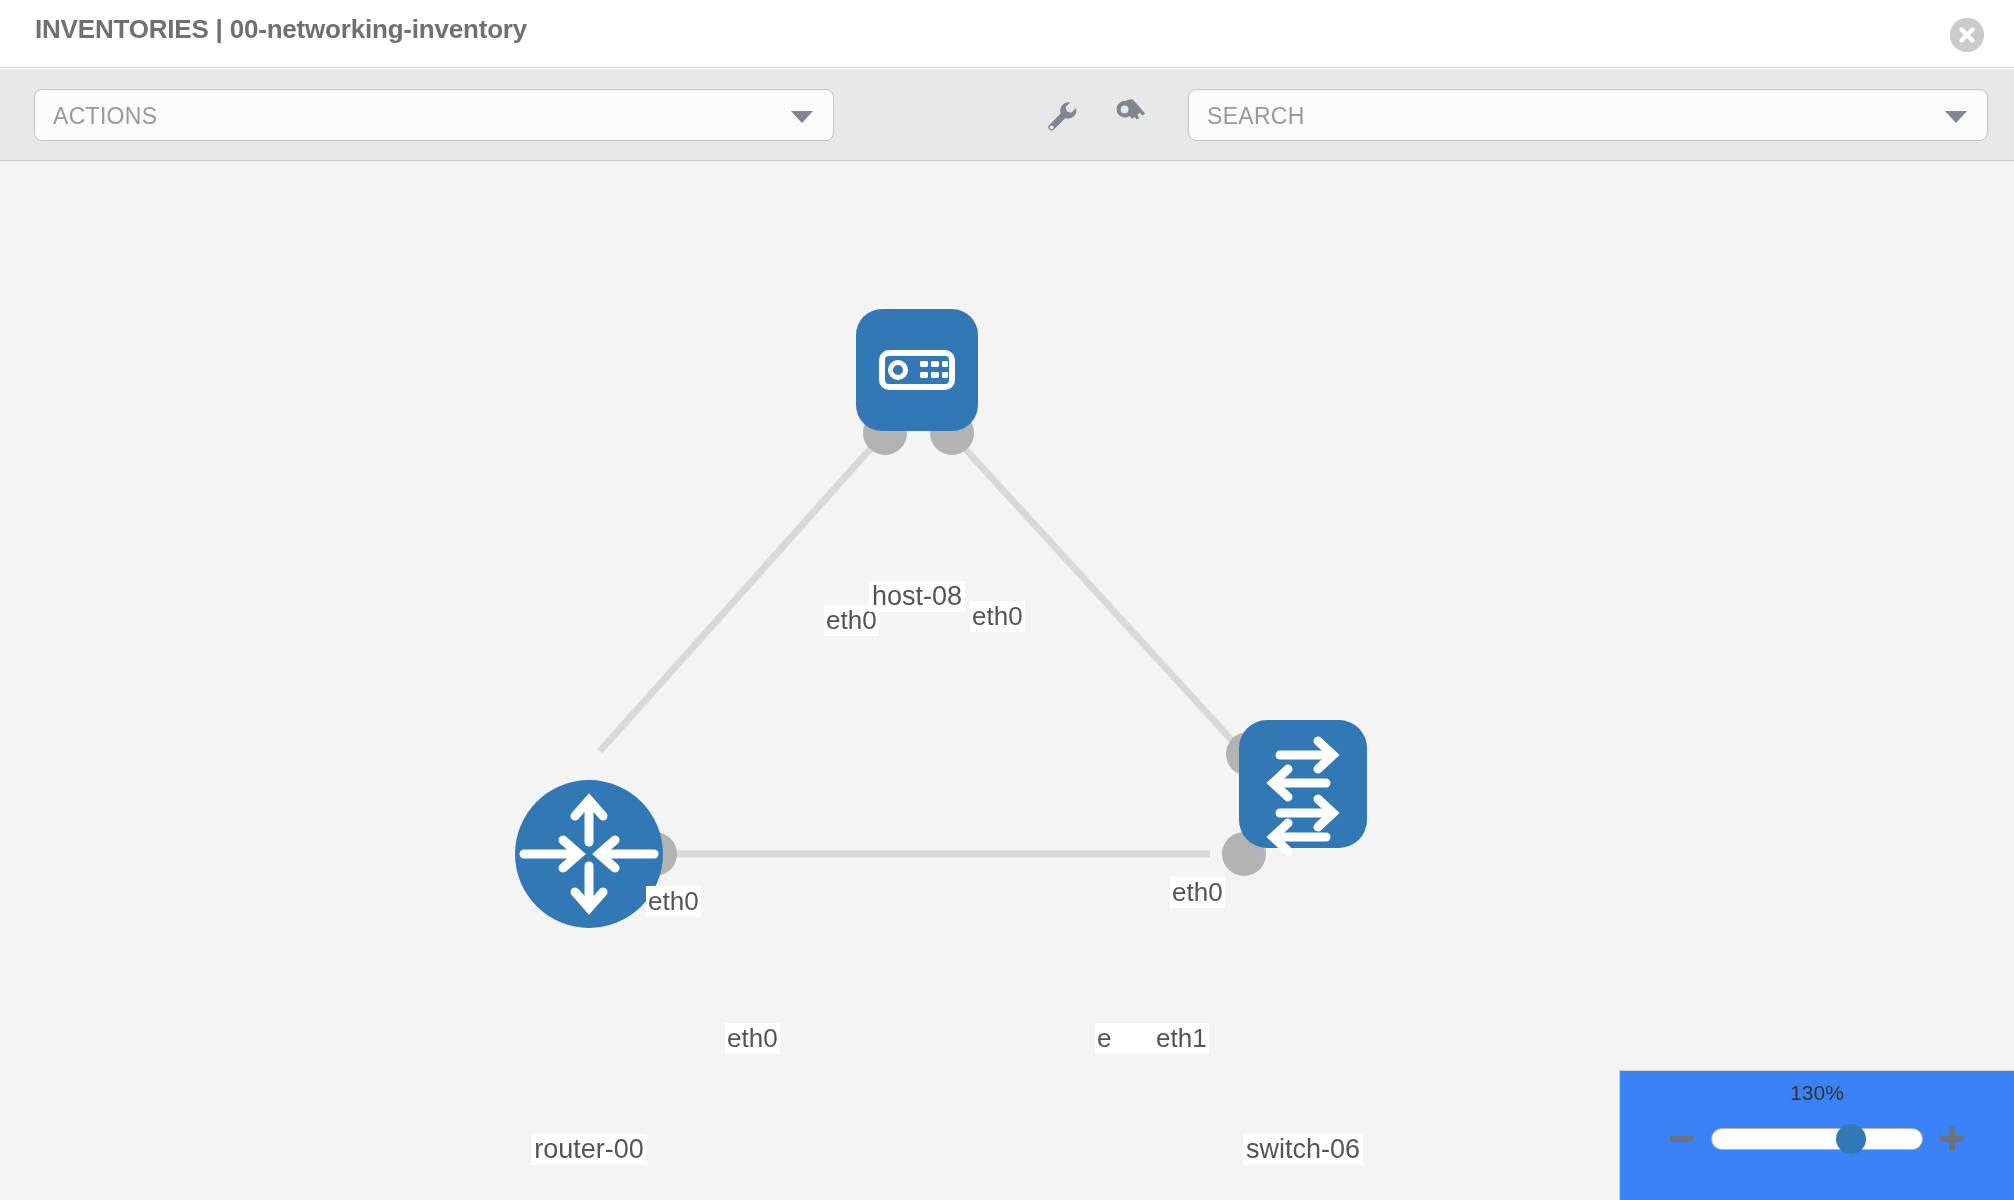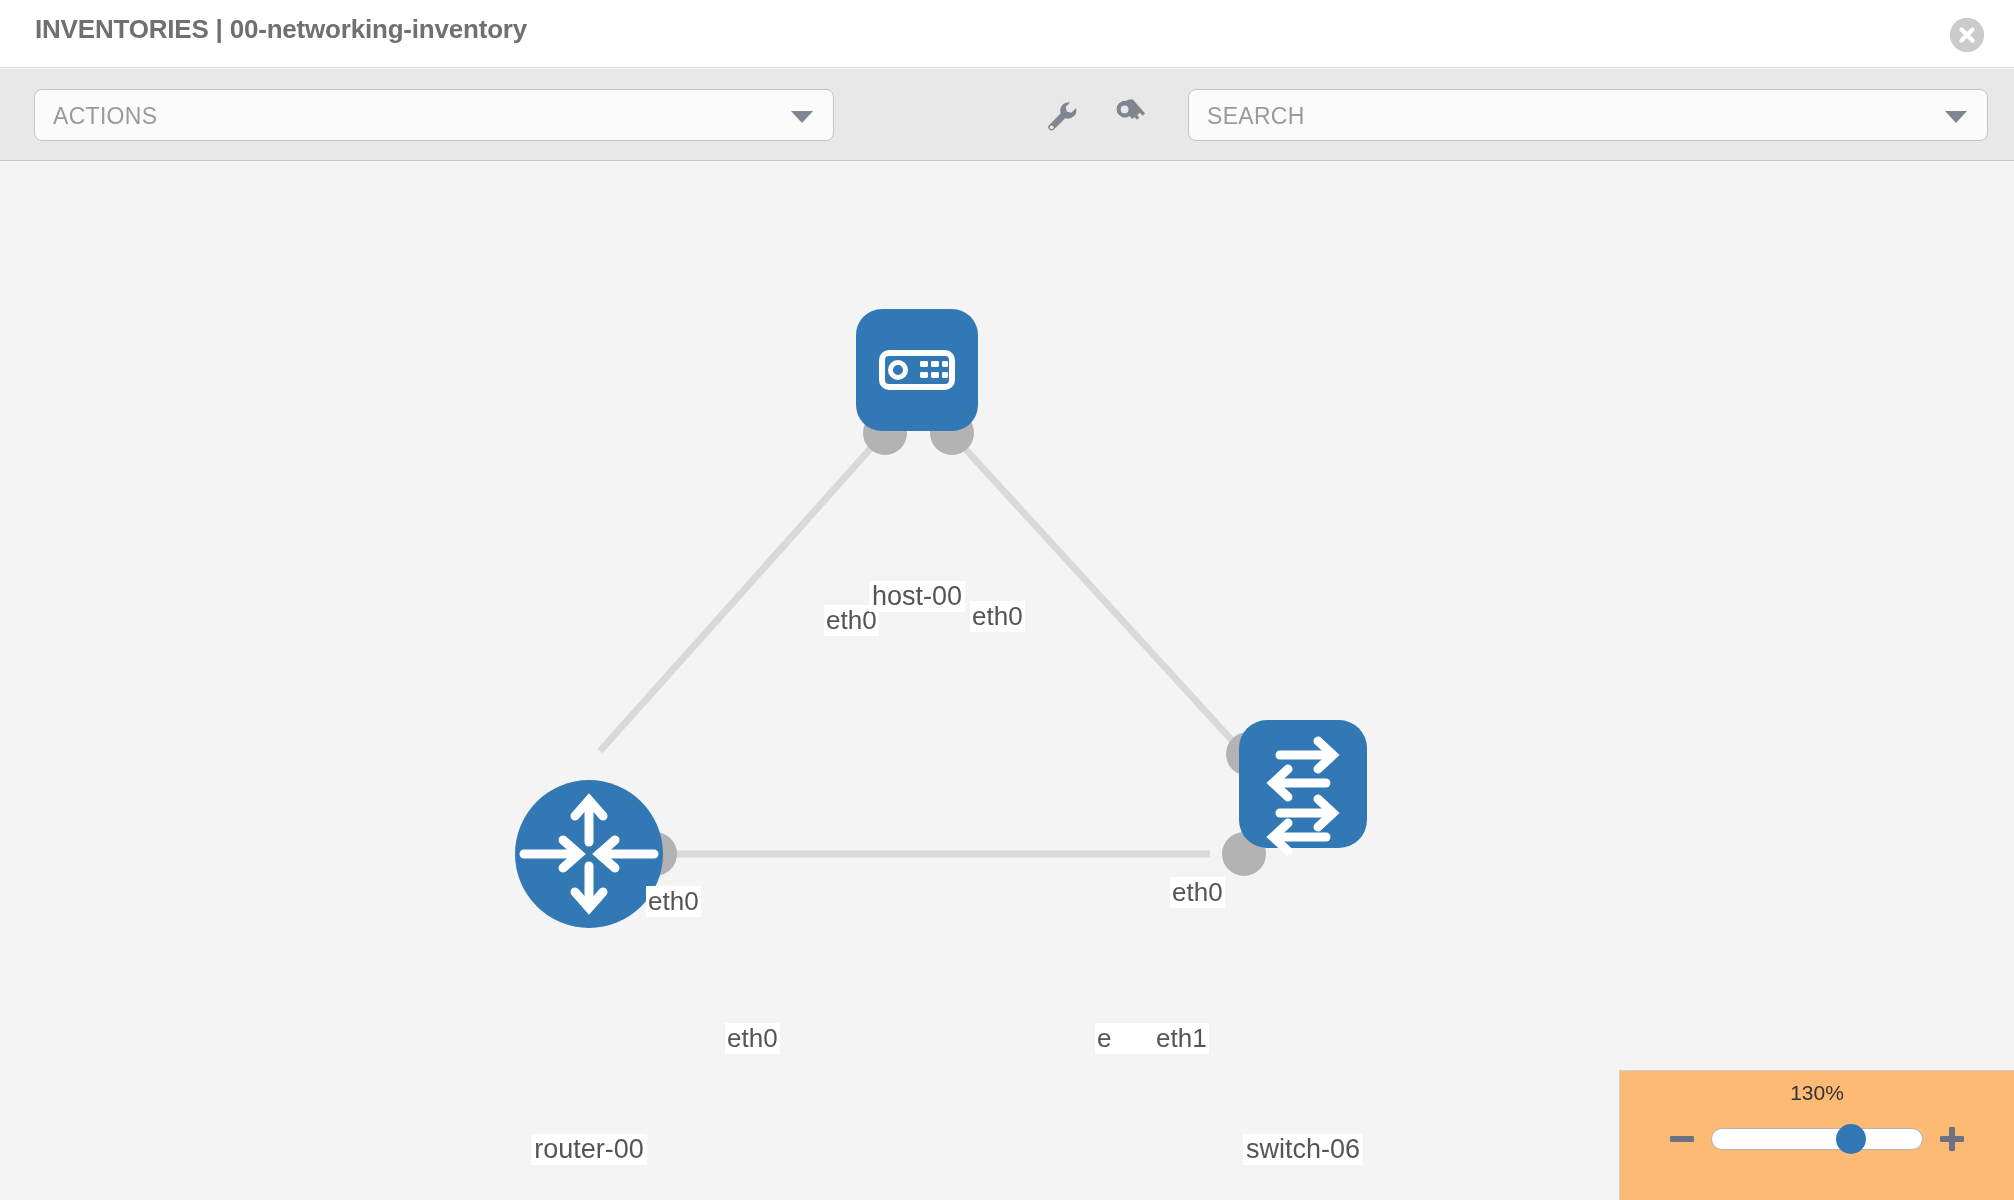--- a/index.html
+++ b/index.html
@@ -119,21 +119,21 @@
     font-size: 26px; color: #555555;
     background: #ffffff;
     padding: 0 2px;
     white-space: nowrap;
   }
 
   
   .zoom-panel {
     position: absolute; right: 0; bottom: 0;
     width: 395px; height: 130px;
-    background: #fdba74;
+    background: #3b82f6;
     border: 1px solid #d0d0d0;
     border-right: none; border-bottom: none;
   }
   .zoom-value {
     position: absolute; top: 10px; left: 0; right: 0;
     text-align: center;
     font-size: 21px; color: #333333;
   }
   .zoom-row {
     position: absolute; top: 48px; left: 0; right: 0;
@@ -301,21 +301,21 @@
     </svg>
 
     <div class="edge-label" style="left:824px; top:444px;">eth0</div>
     <div class="edge-label" style="left:970px; top:440px;">eth0</div>
     <div class="edge-label" style="left:646px; top:725px;">eth0</div>
     <div class="edge-label" style="left:1170px; top:716px;">eth0</div>
     <div class="edge-label" style="left:725px; top:862px;">eth0</div>
     <div class="edge-label" style="left:1095px; top:862px;">eth0</div>
     <div class="edge-label" style="left:1112px; top:862px;padding-left:44px;">eth1</div>
 
-    <div class="node-label" style="left:917px; top:420px;">host-00</div>
+    <div class="node-label" style="left:917px; top:420px;">host-08</div>
     <div class="node-label" style="left:589px; top:973px;">router-00</div>
     <div class="node-label" style="left:1303px; top:973px;">switch-06</div>
 
     <div class="zoom-panel">
       <div class="zoom-value">130%</div>
       <div class="zoom-row">
         <div class="zoom-minus" title="Zoom out"></div>
         <div class="zoom-track">
           <div class="zoom-thumb" id="zoom-thumb" style="left: 66%;"></div>
         </div>

